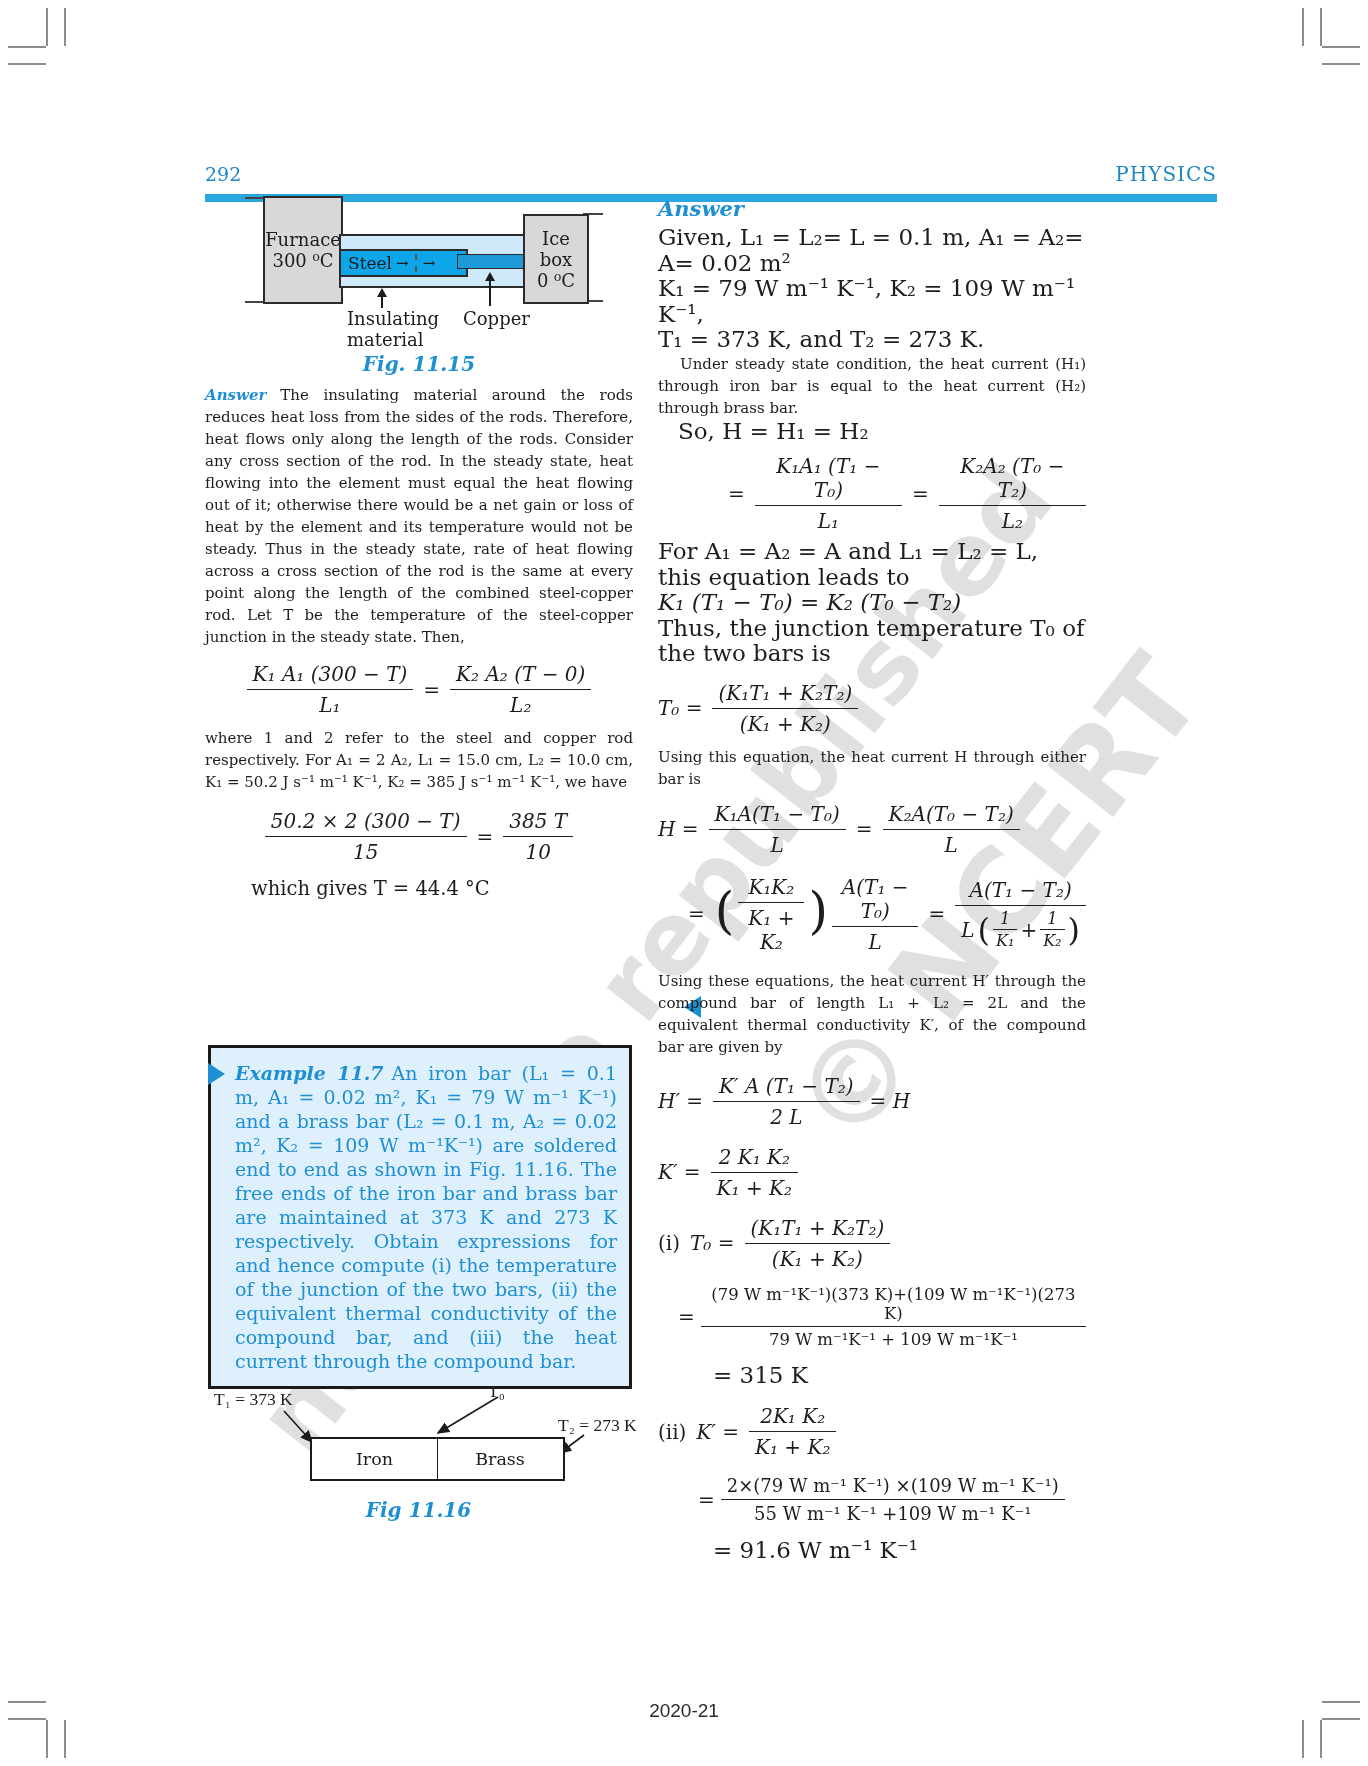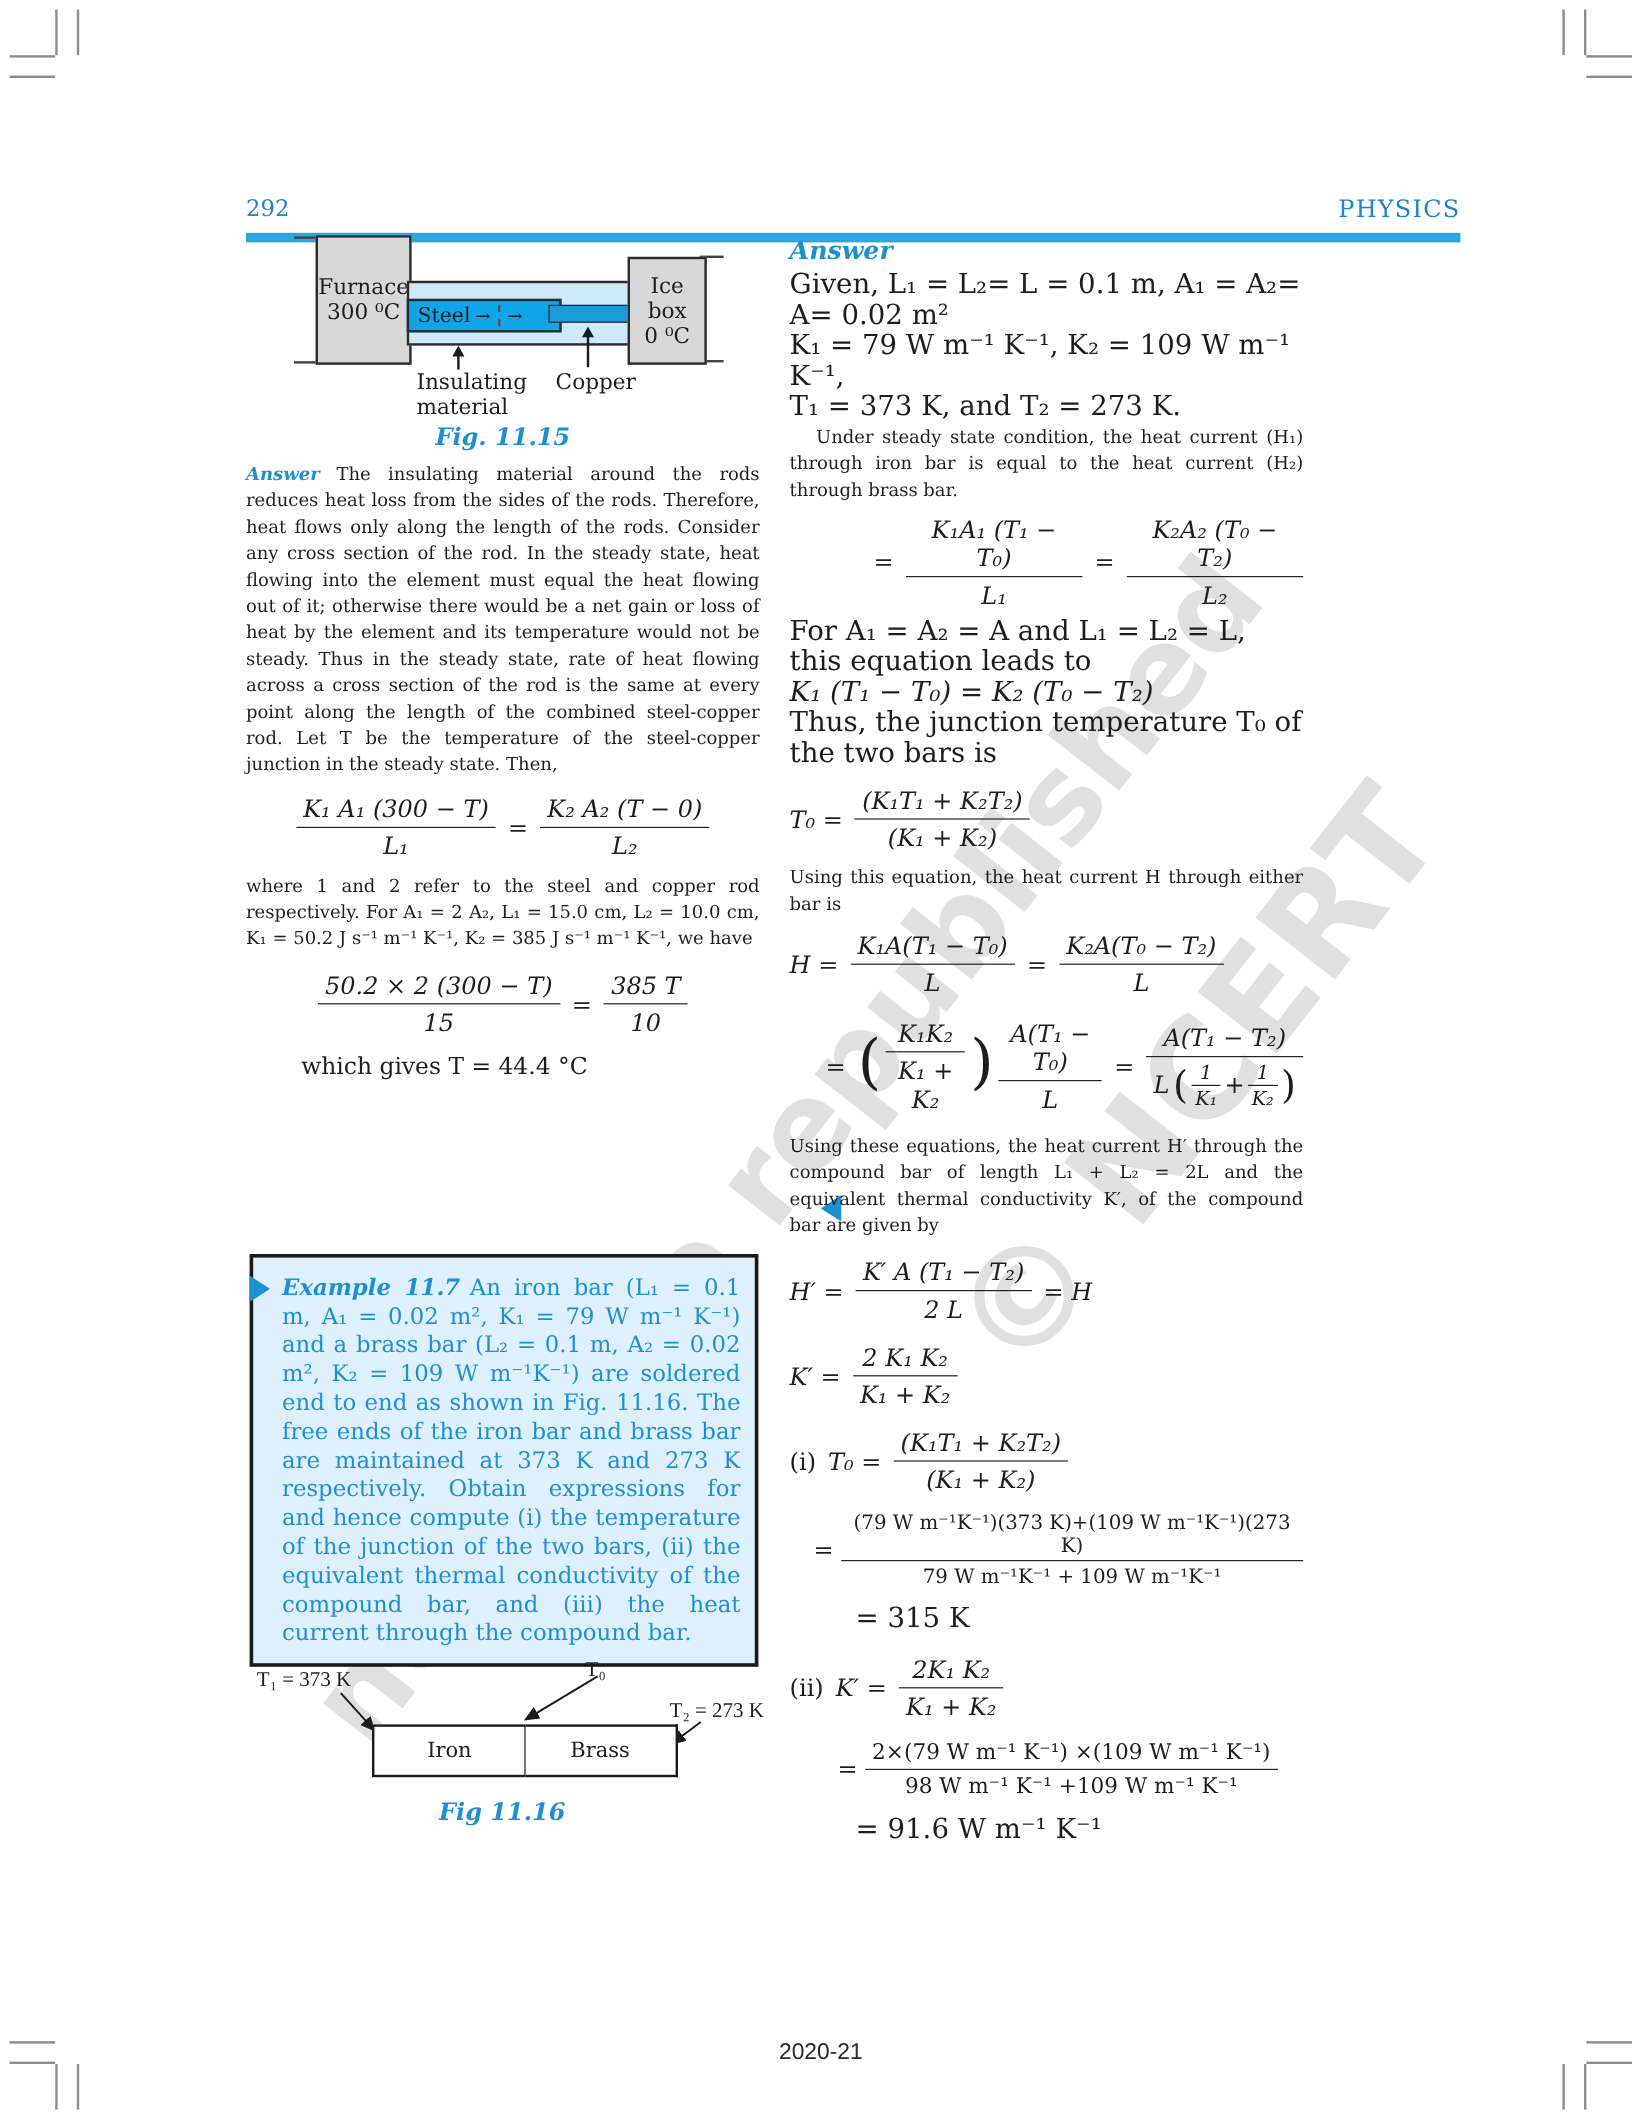--- a/index.html
+++ b/index.html
@@ -201,20 +201,21 @@
     </div>
   </div>
   <div class="caption" id="caption16">Fig 11.16</div>
 
   <section id="col-right" class="z">
     <div class="lead" style="font-size:21px;margin:0;">Answer</div>
     <div class="rline" style="margin-top:4px;">Given, L₁ = L₂= L = 0.1 m, A₁ = A₂= A= 0.02 m²</div>
     <div class="rline">K₁ = 79 W m⁻¹ K⁻¹, K₂ = 109 W m⁻¹ K⁻¹,</div>
     <div class="rline">T₁ = 373 K, and T₂ = 273 K.</div>
     <p class="para" style="text-indent:22px;margin-top:0;">Under steady state condition, the heat current (H₁) through iron bar is equal to the heat current (H₂) through brass bar.</p>
+    <div class="rline" style="padding-left:20px;">So, H = H₁ = H₂</div>
 
     <div class="eq" style="margin:10px 0 6px 70px;">
       <span>=</span>
       <span class="frac">
         <span class="num">K₁A₁ (T₁ − T₀)</span>
         <span class="den">L₁</span>
       </span>
       <span>=</span>
       <span class="frac">
         <span class="num">K₂A₂ (T₀ − T₂)</span>
@@ -324,21 +325,21 @@
       <span class="frac">
         <span class="num">2K₁ K₂</span>
         <span class="den">K₁ + K₂</span>
       </span>
     </div>
 
     <div class="eq" style="margin:16px 0 0 40px;gap:6px;font-style:normal;">
       <span>=</span>
       <span class="frac units" style="font-size:18px;">
         <span class="num">2×(79 W m⁻¹ K⁻¹) ×(109 W m⁻¹ K⁻¹)</span>
-        <span class="den">98 W m⁻¹ K⁻¹ +109 W m⁻¹ K⁻¹</span>
+        <span class="den">55 W m⁻¹ K⁻¹ +109 W m⁻¹ K⁻¹</span>
       </span>
     </div>
     <div class="rline" style="margin:14px 0 0 55px;">= 91.6 W m⁻¹ K⁻¹</div>
   </section>
 
   <div id="footer">2020-21</div>
 
 </div>
 
 </body></html>

